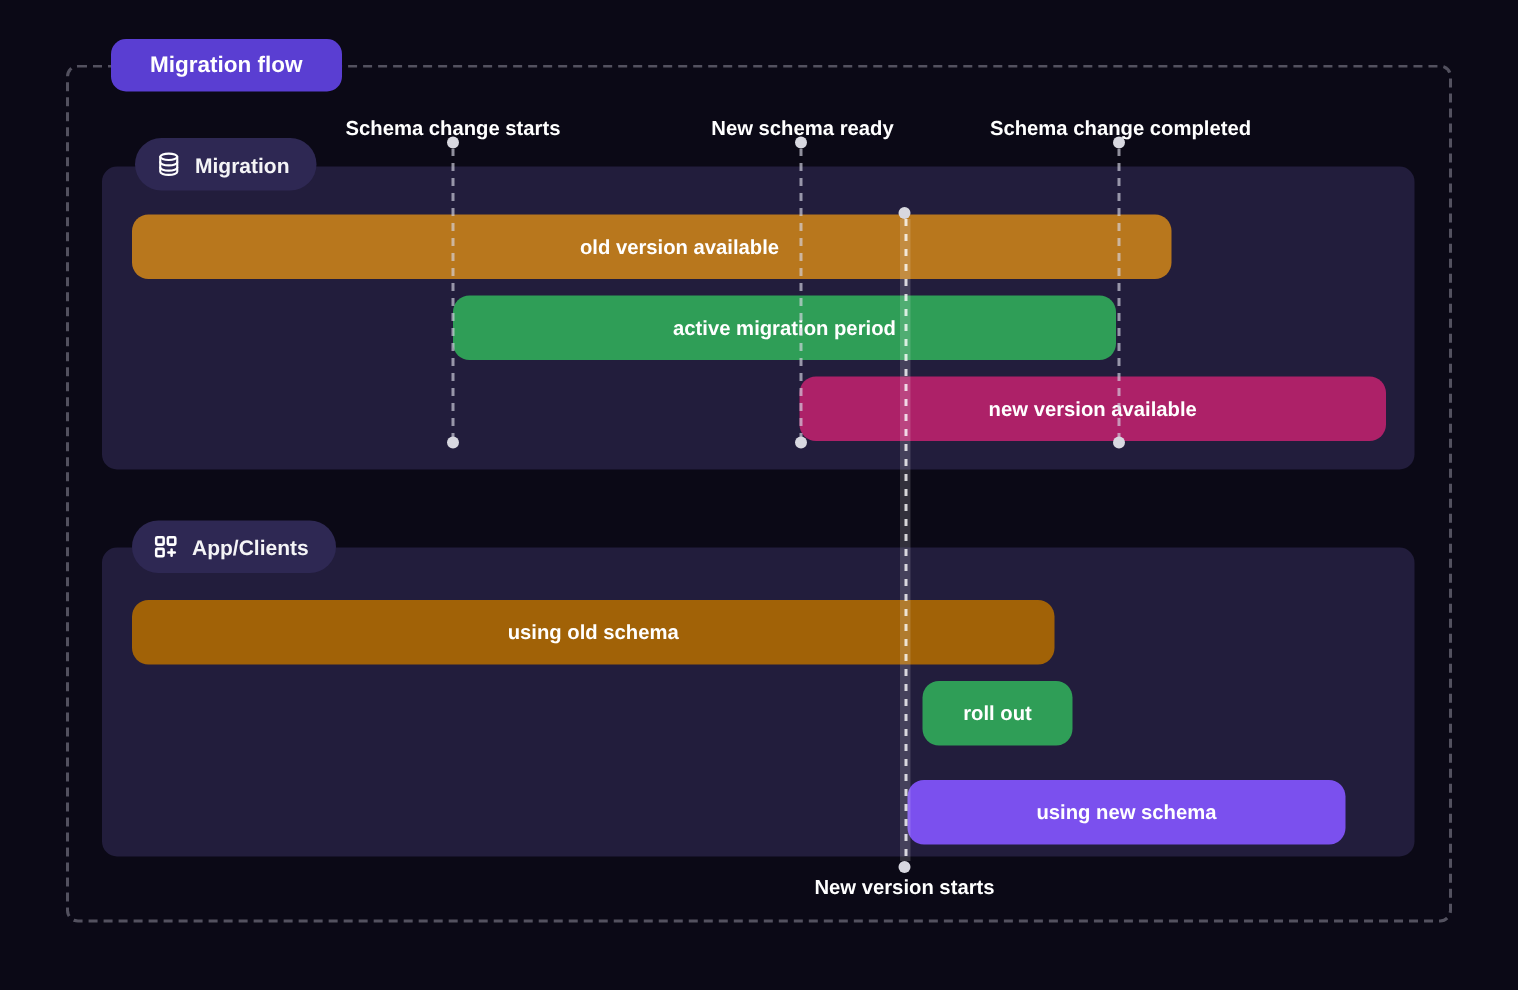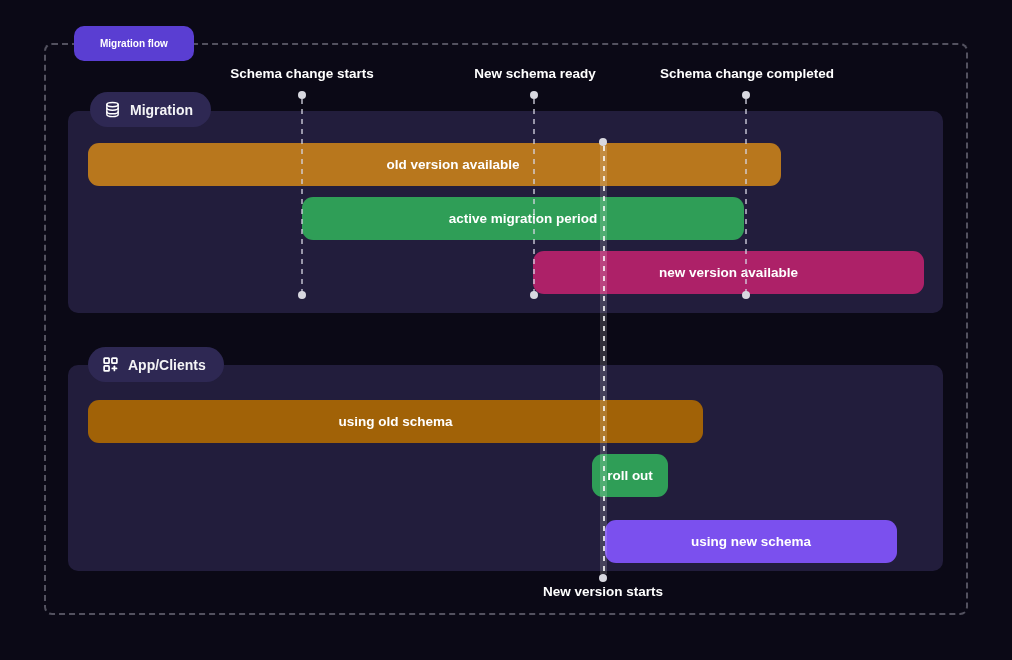--- a/index.html
+++ b/index.html
@@ -16,21 +16,21 @@
     left:44px;top:43px;width:920px;height:568px;
     border:2px dashed rgba(170,170,185,0.45);
     border-radius:8px;
   }
   
   .title-pill{
     left:74px;top:26px;height:35px;
     padding:0 26px;
     background:#5a3ed2;border-radius:10px;
     display:flex;align-items:center;justify-content:center;
-    font-size:10px;font-weight:bold;color:#fff;
+    font-size:15px;font-weight:bold;color:#fff;
     z-index:6;
   }
   
   .panel{
     left:68px;width:875px;
     background:#221d3c;border-radius:10px;z-index:1;
   }
   .panel-db{top:111px;height:202px;}
   .panel-app{top:365px;height:206px;}
   
@@ -48,27 +48,27 @@
   .bar{
     height:43px;border-radius:11px;
     display:flex;align-items:center;justify-content:center;
     font-size:13.5px;font-weight:bold;color:#fff;
     z-index:2;
   }
   .bar-old    {left:88px; top:143px;width:656px;}
   .bar-active {left:302px;top:197px;width:442px;}
   .bar-new    {left:533px;top:251px;width:391px;}
   .bar-usingold{left:88px;top:400px;width:615px;}
-  .bar-rollout{left:592px;top:454px;width:76px;}
+  .bar-rollout{left:615px;top:454px;width:100px;}
   .bar-usingnew{left:605px;top:520px;width:292px;}
   
   .ms-label{
     transform:translateX(-50%);
     font-size:13.5px;font-weight:bold;color:#fff;
-    white-space:nowrap;z-index:5;top:66px;
+    white-space:nowrap;z-index:5;top:78px;
   }
   .ms-1{left:302px;}
   .ms-2{left:535px;}
   .ms-3{left:747px;}
   .ms-4{left:603px;top:584px;}
   
   .vline{
     width:2px;z-index:3;
     background-image:repeating-linear-gradient(to bottom,
       rgba(215,215,228,0.65) 0px, rgba(215,215,228,0.65) 5px,

